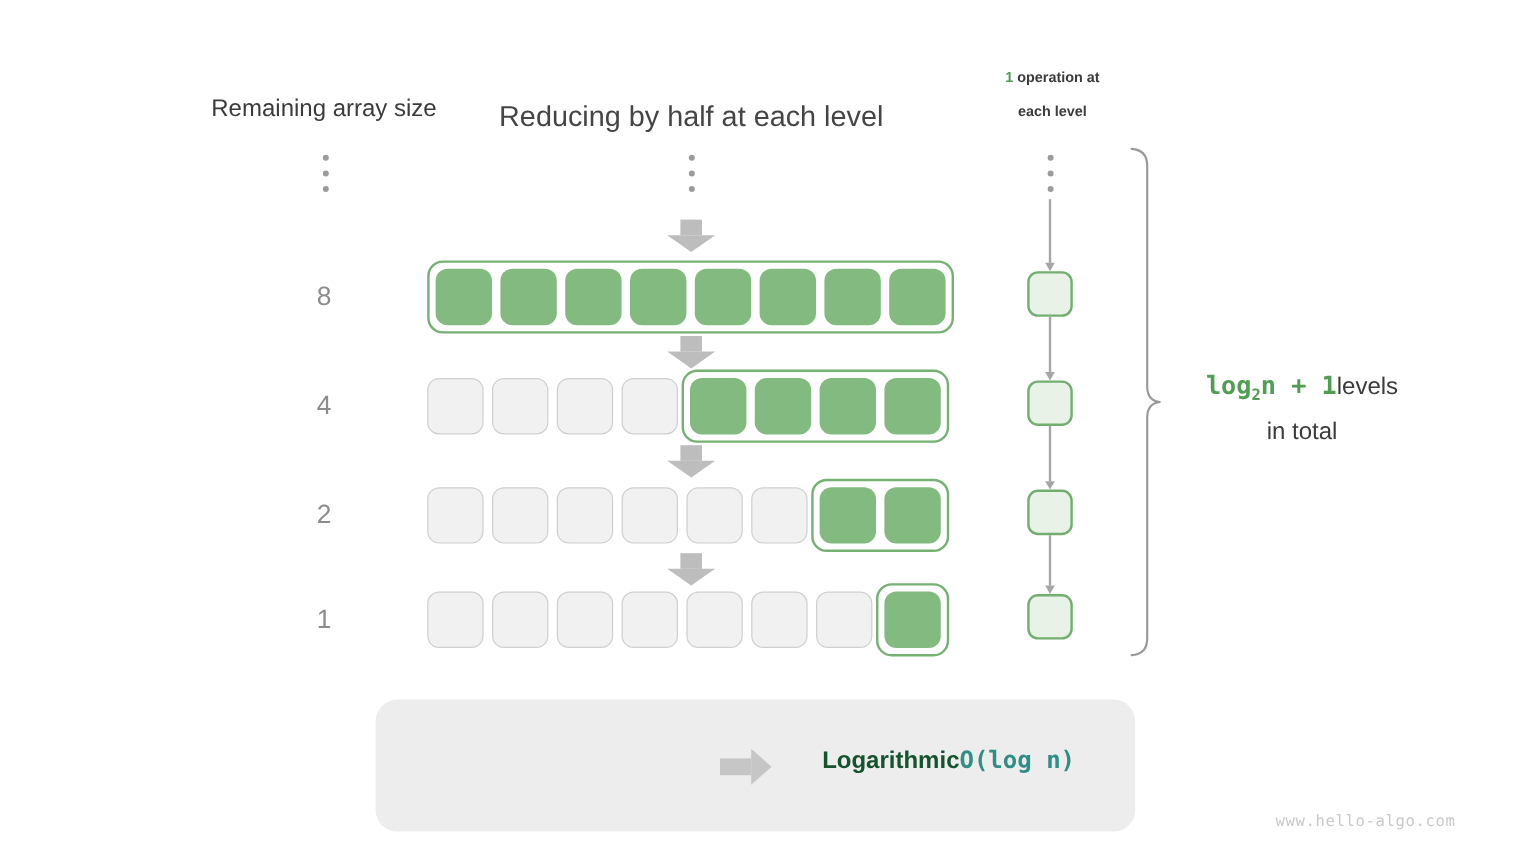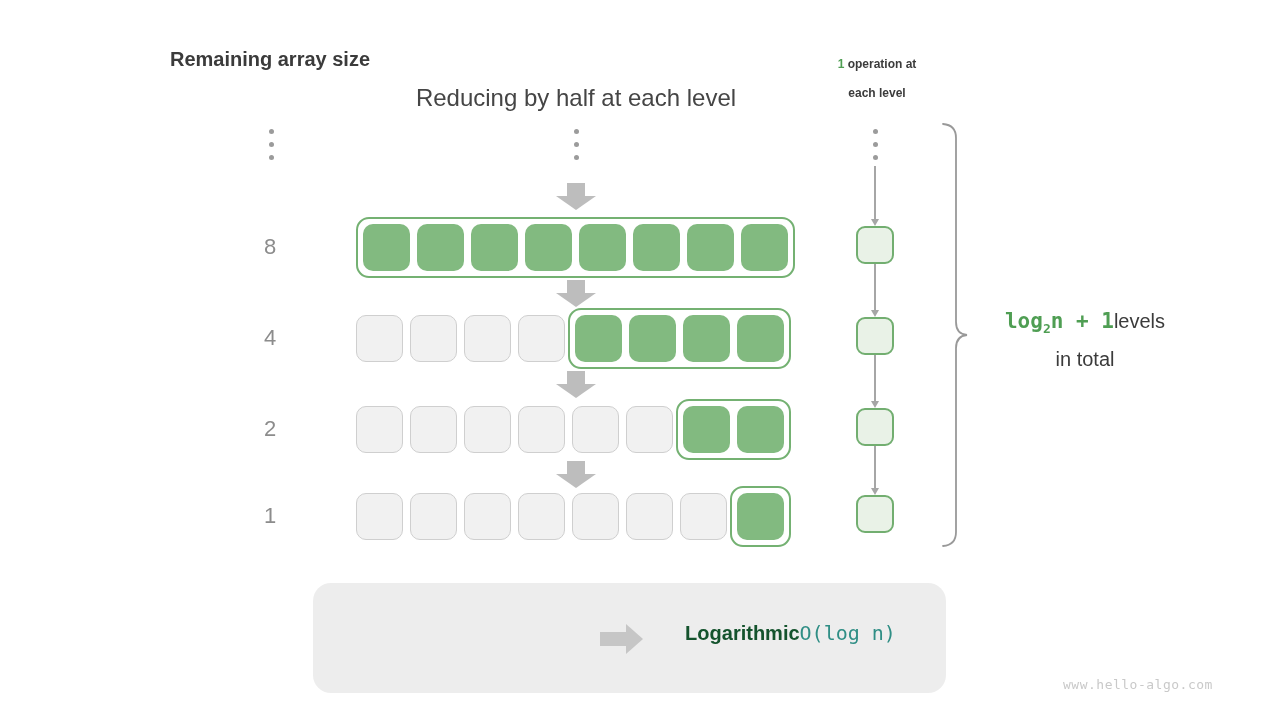--- a/index.html
+++ b/index.html
@@ -8,21 +8,21 @@
     position: relative;
     width: 1280px;
     height: 720px;
     background: #ffffff;
     overflow: hidden;
     font-family: "Liberation Sans", sans-serif;
   }
 
   
   .hdr { position: absolute; text-align: center; color: #3b3b3b; }
-  .hdr-left   { left: 100px; top: 48px; width: 340px; font-size: 20px; font-weight: bold; }
+  .hdr-left   { left: 100px; top: 80px; width: 340px; font-size: 20px; font-weight: normal; }
   .hdr-center-title { left: 400px; top: 46px; width: 352px; font-size: 20px; font-weight: bold; }
   .hdr-center-sub   { left: 380px; top: 84px; width: 392px; font-size: 24px; font-weight: normal; color: #454545; }
   .hdr-right  { left: 782px; top: 50px; width: 190px; font-size: 12px; font-weight: bold; line-height: 29px; }
   .green-txt { color: #4f9e53; }
 
   
   .dots { position: absolute; display: flex; flex-direction: column; align-items: center; gap: 8px; width: 6px; }
   .dot { width: 5px; height: 5px; border-radius: 50%; background: #9b9b9b; }
   .dots-left   { left: 268px; top: 129px; }
   .dots-center { left: 573px; top: 129px; }
@@ -67,21 +67,21 @@
 
   
   .summary-box { position: absolute; left: 313px; top: 583px; width: 633px; height: 110px;
                  background: #ededed; border-radius: 18px; }
   .sum-col { position: absolute; text-align: center; color: #3b3b3b; }
   .sum-col-left  { left: 20px;  top: 24px; width: 240px; }
   .sum-col-right { left: 350px; top: 24px; width: 255px; }
   .sum-title { font-size: 20px; font-weight: bold; }
   .sum-value { margin-top: 14px; font-size: 20px; }
   .teal-txt { color: #14532d; font-weight: bold; }
-  .teal-code { font-family: "DejaVu Sans Mono", monospace; font-weight: normal;
+  .teal-code { font-family: "DejaVu Sans Mono", monospace; font-weight: bold;
                color: #2f8e85; margin-left: 0; }
   .right-arrow { position: absolute; left: 287px; top: 41px; width: 44px; height: 30px; }
   .right-arrow .stem { position: absolute; left: 0; top: 8px; width: 26px; height: 14px; background: #c6c6c6; }
   .right-arrow .tri  { position: absolute; left: 26px; top: 0; width: 0; height: 0;
                        border-top: 15px solid transparent; border-bottom: 15px solid transparent;
                        border-left: 17px solid #c6c6c6; }
 
   
   .watermark { position: absolute; left: 1063px; top: 677px; font-family: "DejaVu Sans Mono", monospace;
                font-size: 13px; color: #c9c9c9; letter-spacing: 0.5px; }

